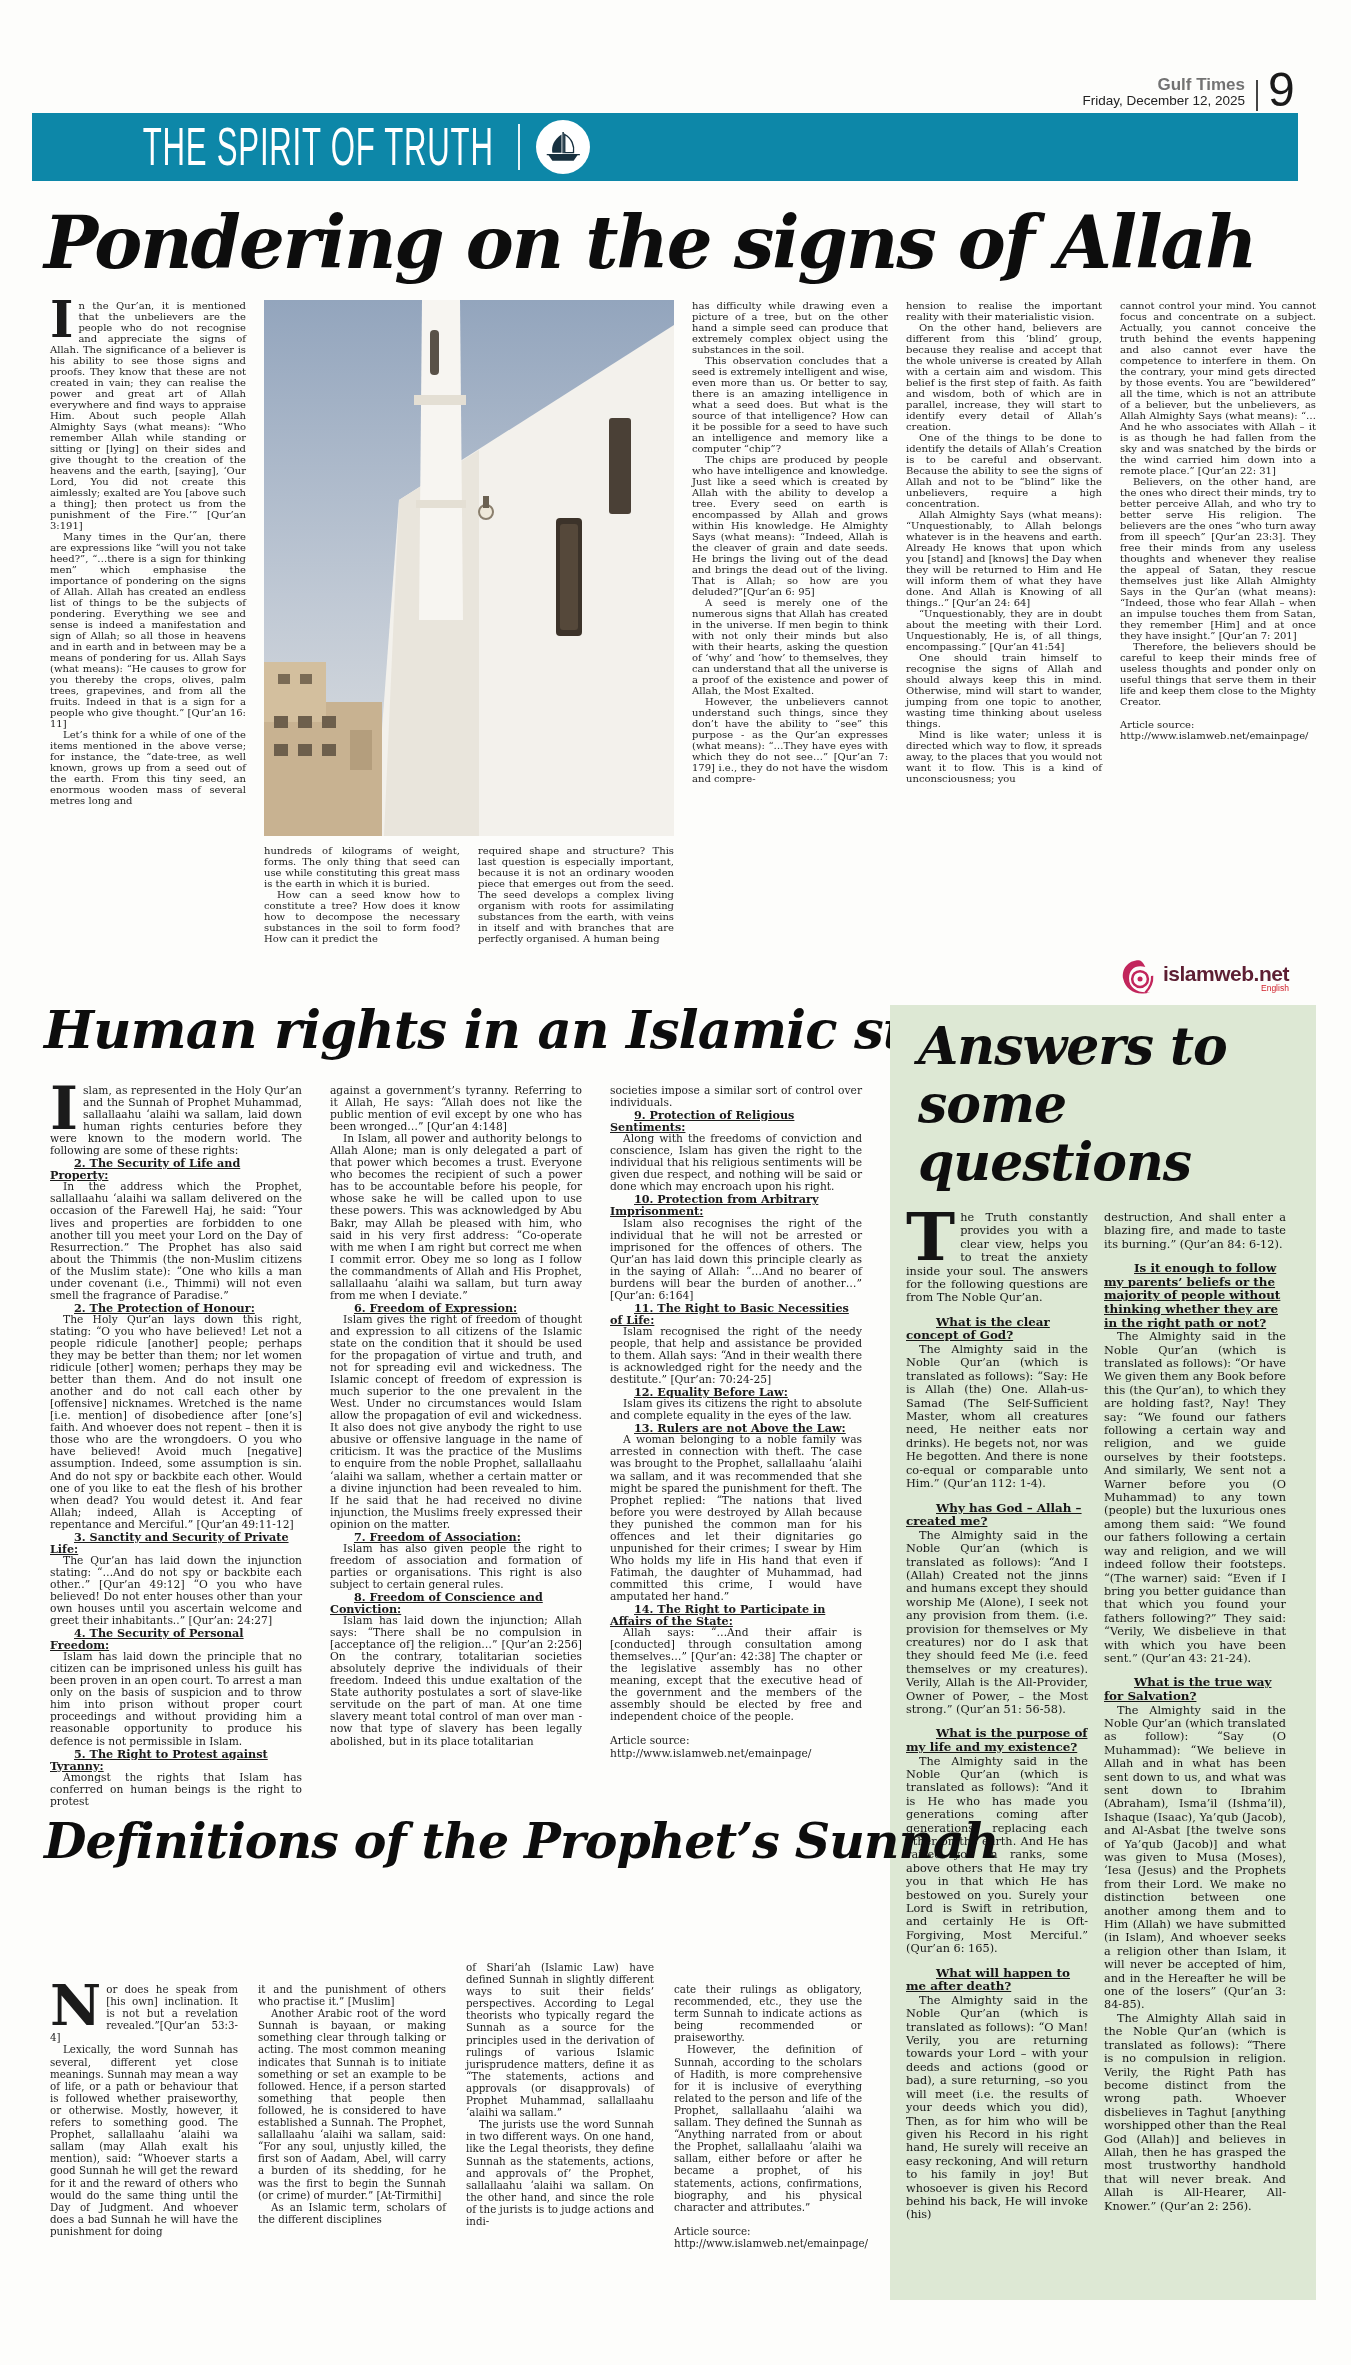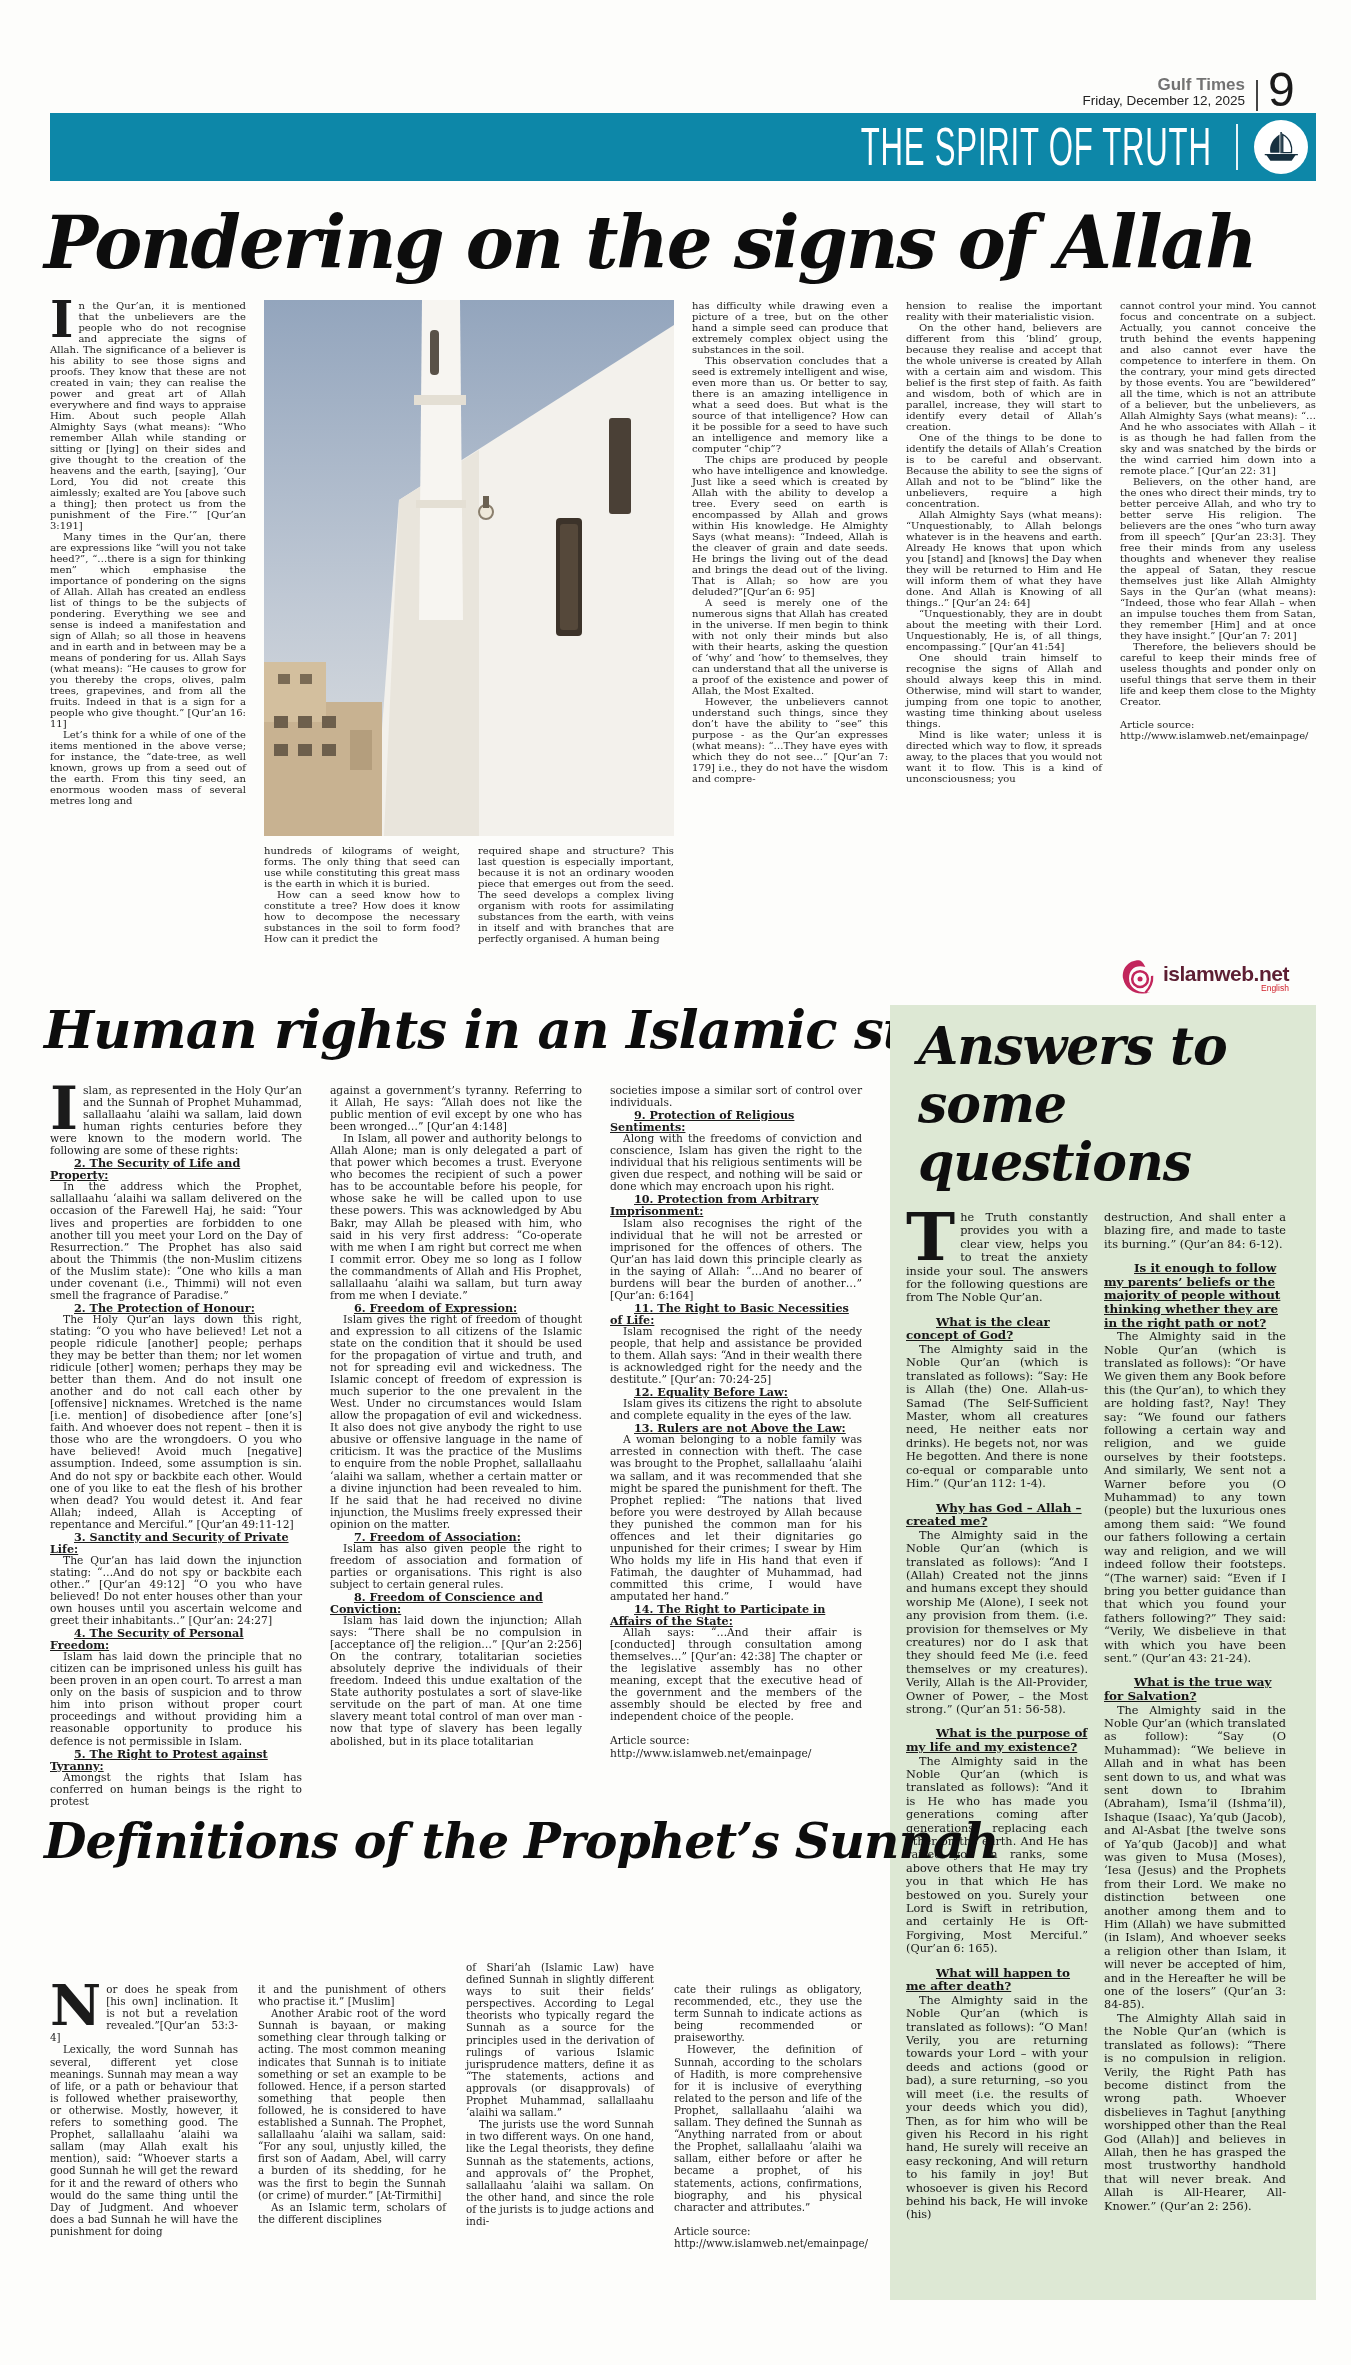--- a/index.html
+++ b/index.html
@@ -9,22 +9,22 @@
 
   
   .masthead{position:absolute;top:76px;right:106px;text-align:right;font-family:"Liberation Sans",sans-serif;}
   .masthead .paper{font-size:17px;font-weight:bold;line-height:17px;color:#737373;}
   .masthead .date{font-size:13.5px;line-height:15px;color:#222;}
   .mast-rule{position:absolute;left:1256px;top:80px;width:2px;height:31px;background:#444;}
   .page-number{position:absolute;left:1268px;top:62px;font-family:"Liberation Sans",sans-serif;
                font-size:48px;font-weight:400;color:#1a1a1a;}
 
   
-  .banner{position:absolute;left:50px;top:113px;width:1266px;height:68px;background:#0d87a8;
-          display:flex;align-items:center;justify-content:flex-end;padding:0;box-sizing:border-box;}
+  .banner{position:absolute;left:32px;top:113px;width:1266px;height:68px;background:#0d87a8;
+          display:flex;align-items:center;padding:0;box-sizing:border-box;}
   .banner-title{display:inline-block;color:#fff;font-family:"Liberation Sans",sans-serif;
                 font-size:41px;font-weight:400;letter-spacing:1px;white-space:nowrap;
                 transform:scaleX(.76) scaleY(1.32);transform-origin:right center;}
   .banner-sep{width:2px;height:46px;background:#fff;opacity:.9;margin:0 16px 0 24px;}
   .banner-circle{width:54px;height:54px;border-radius:50%;background:#fff;display:flex;
                  align-items:center;justify-content:center;margin-right:8px;}
 
   
   .headline{font-family:"DejaVu Serif",serif;font-style:italic;font-weight:700;color:#0d0d0d;
             letter-spacing:-2px;white-space:nowrap;}

